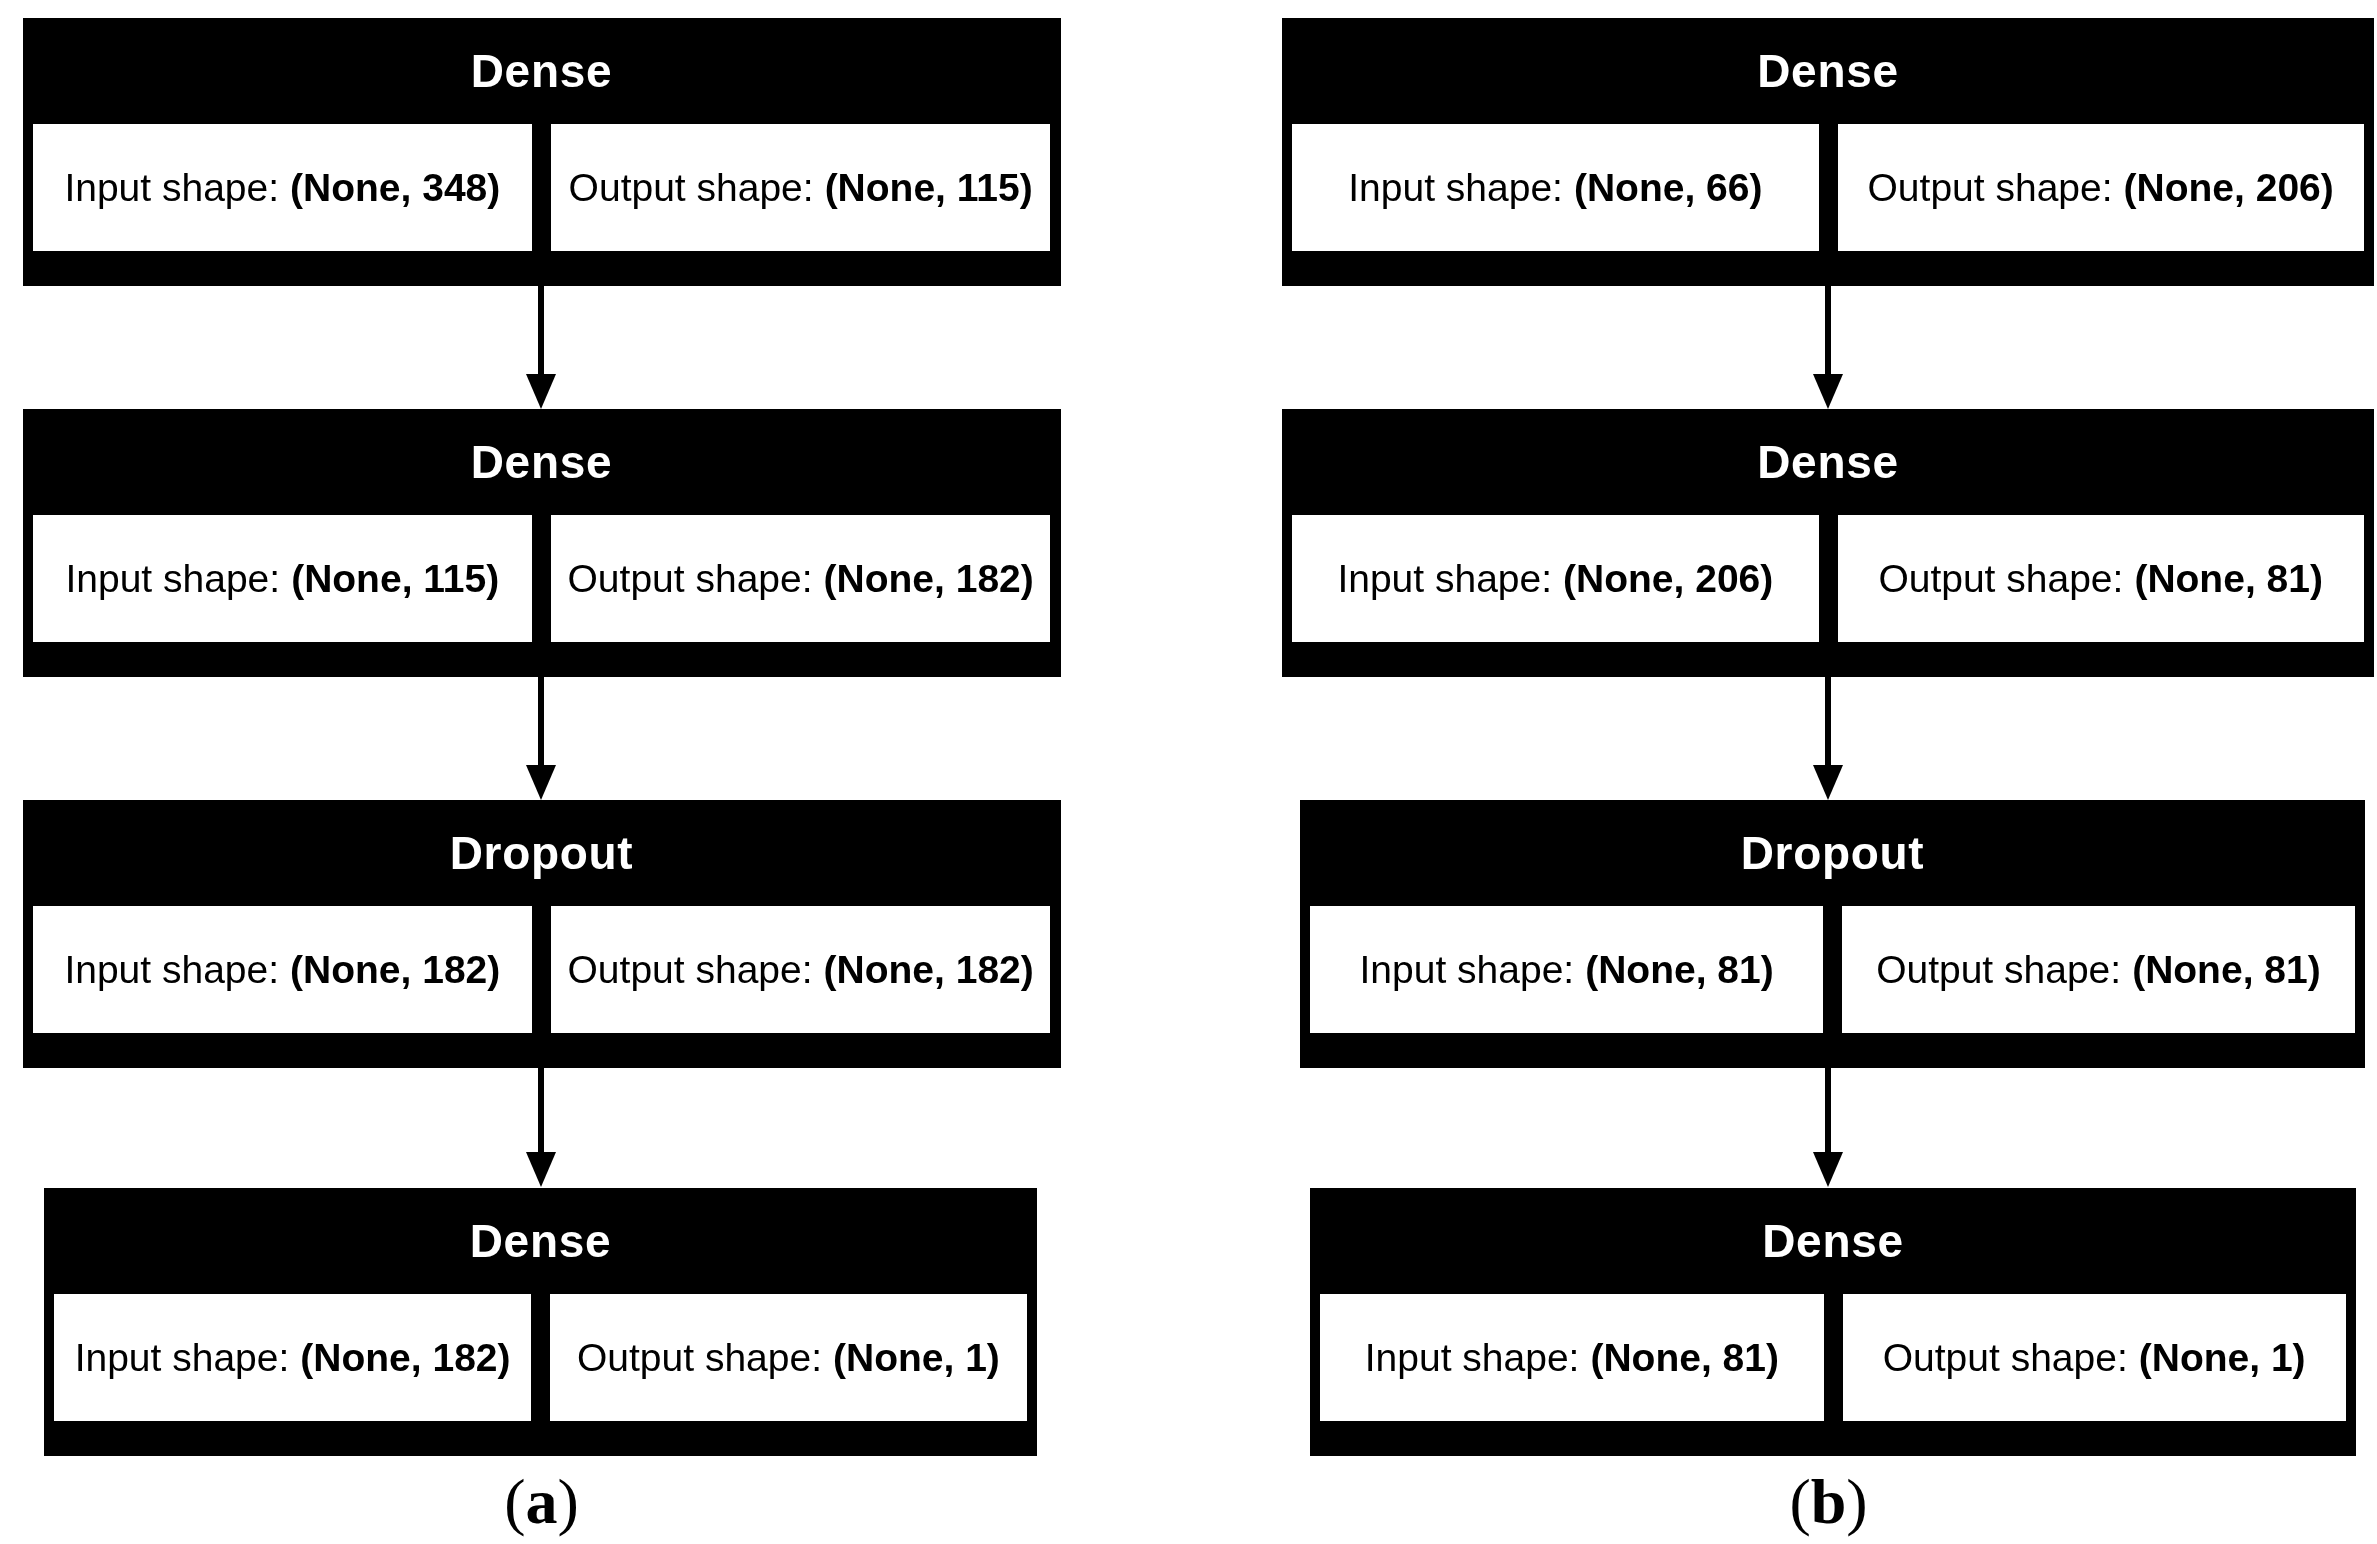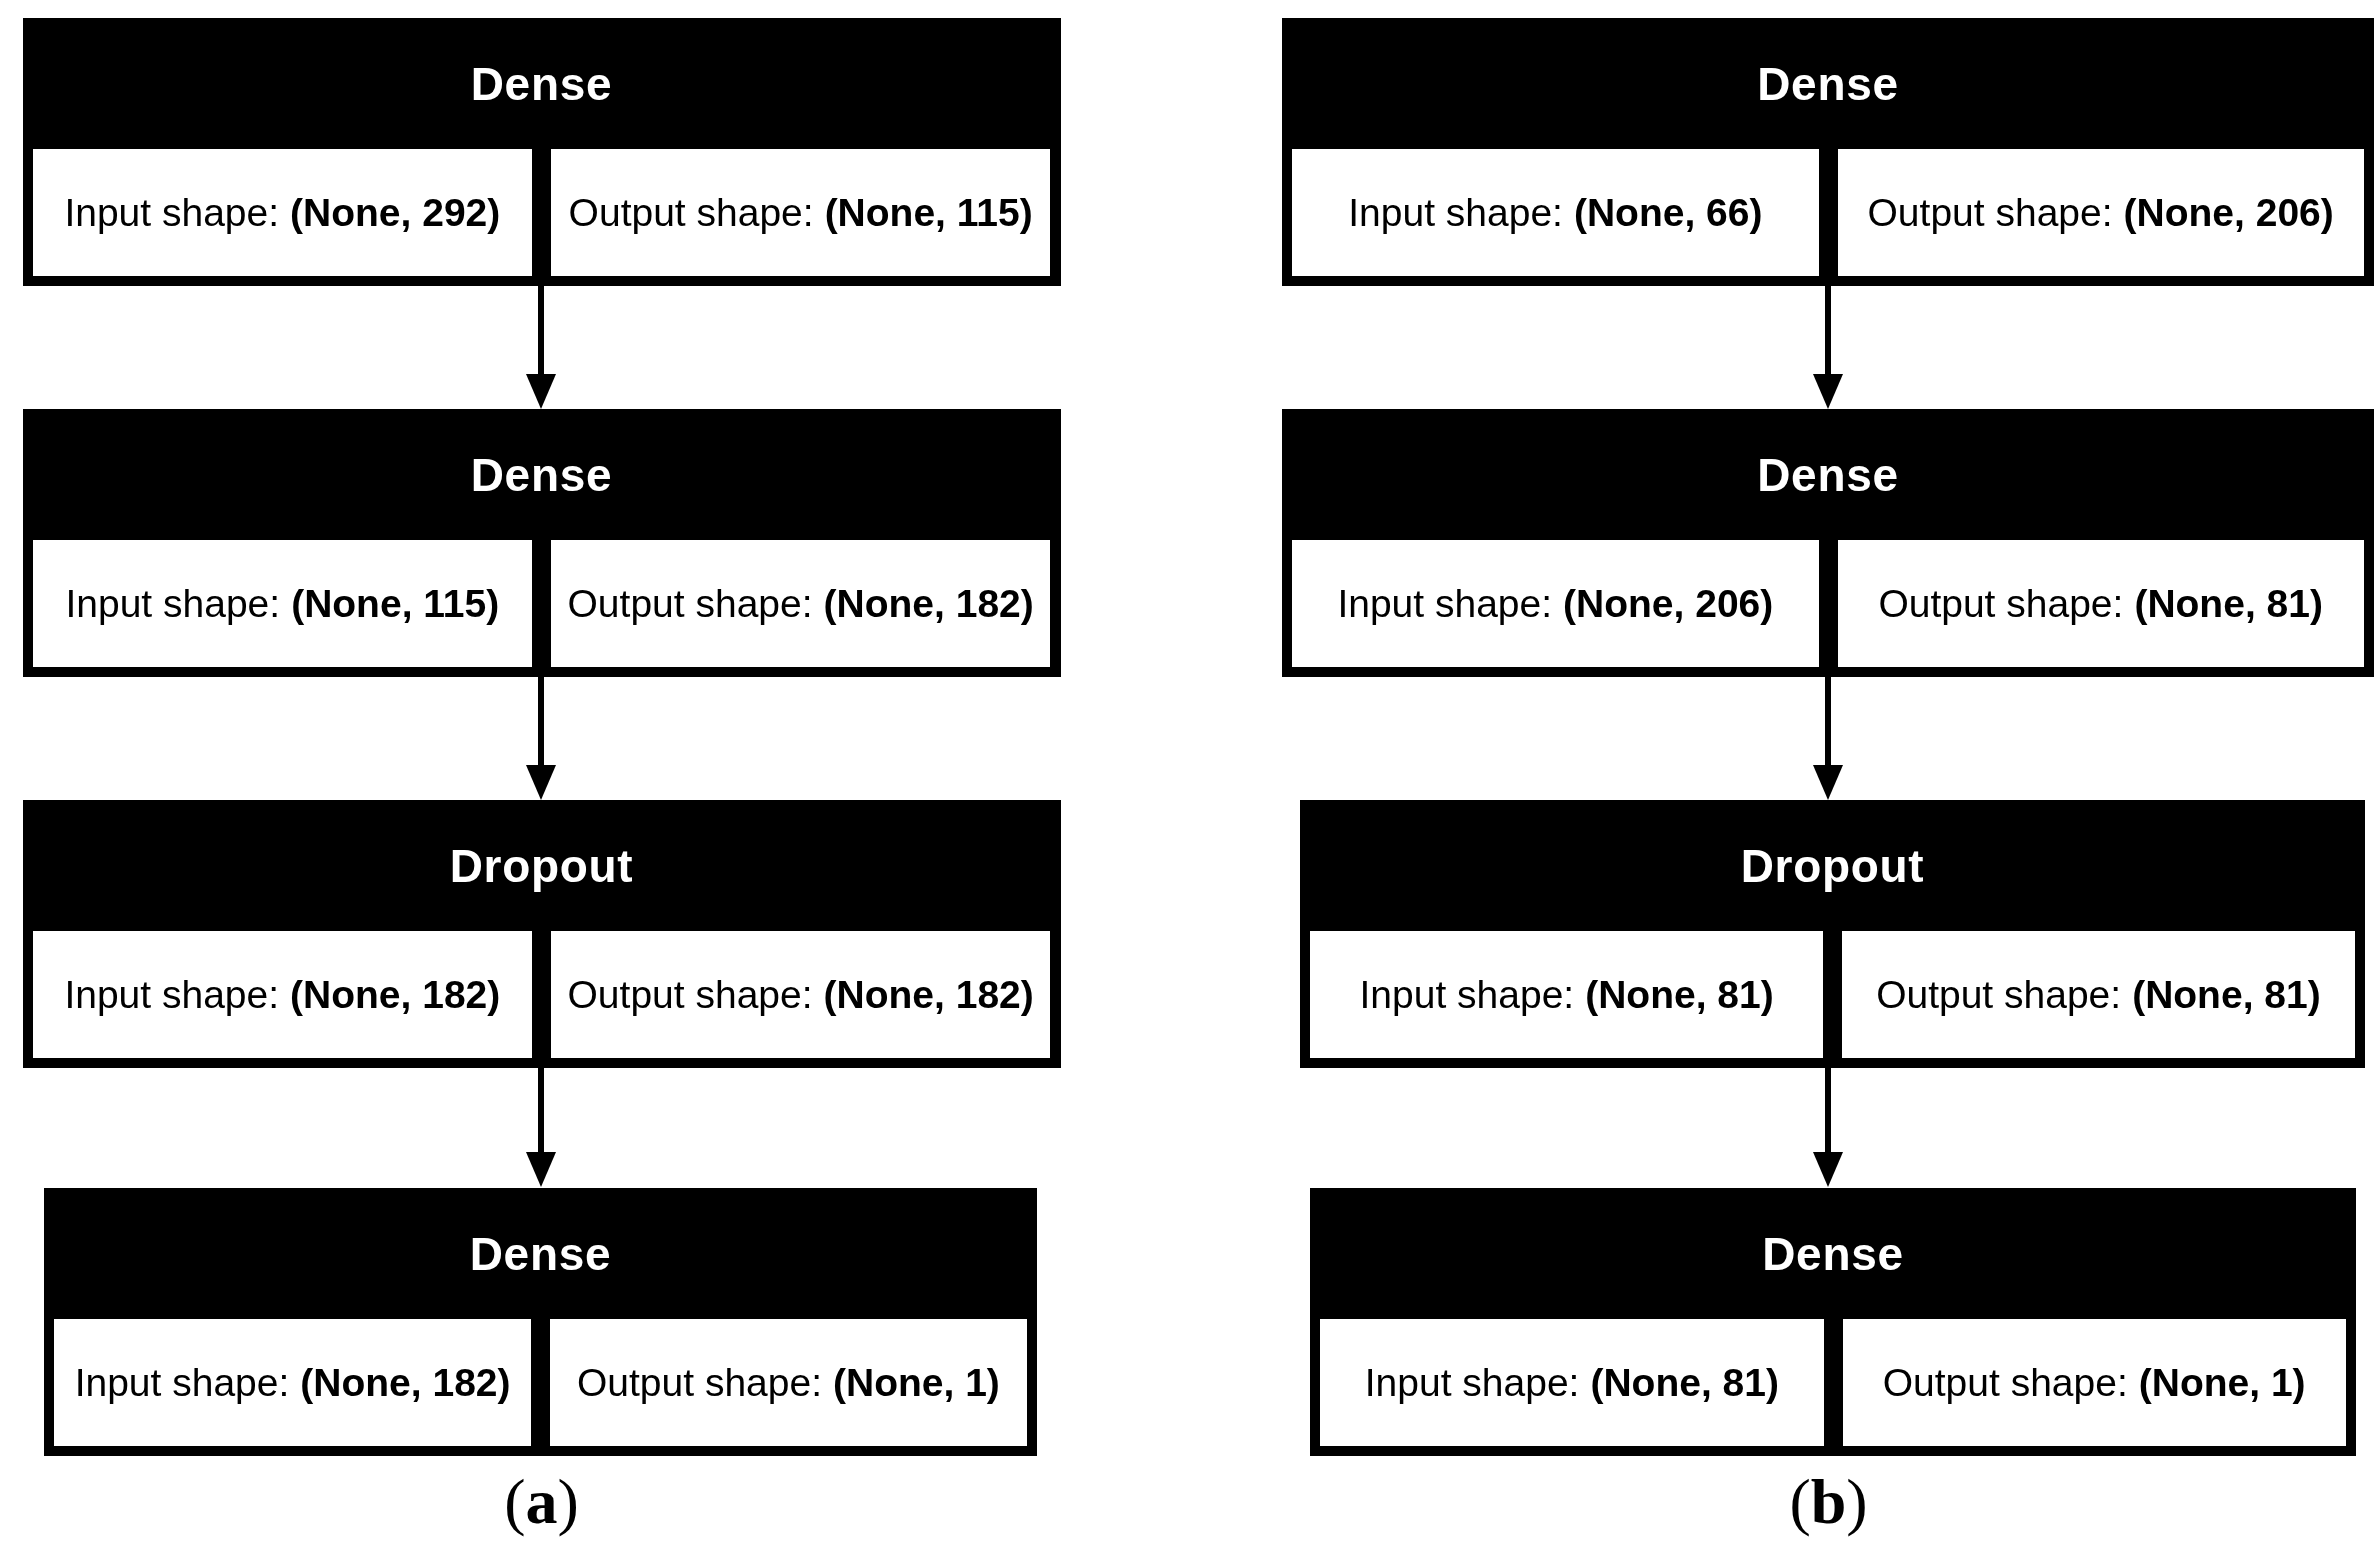--- a/index.html
+++ b/index.html
@@ -13,21 +13,21 @@
   }
 
   
   .layer-box {
     position: absolute;
     height: 268px;
     background: #000000;
     box-sizing: border-box;
   }
   .layer-header {
-    height: 131px;
+    height: 106px;
     display: flex;
     align-items: center;
     justify-content: center;
     color: #ffffff;
     font-weight: bold;
     font-size: 46px;
     letter-spacing: 0.7px;
   }
   .layer-cells {
     display: flex;
@@ -102,21 +102,21 @@
 </head>
 <body>
 
 <div id="stage">
 
   <div class="layer-box a1">
     <div class="layer-header">Dense</div>
     <div class="layer-cells">
       <div class="cell">
         <span class="lbl">Input shape:</span>
-        <span class="val">(None, 292)</span>
+        <span class="val">(None, 348)</span>
       </div>
       <div class="cell">
         <span class="lbl">Output shape:</span>
         <span class="val">(None, 115)</span>
       </div>
     </div>
   </div>
 
   <div class="arrow ar1a">
     <div class="stem"></div>

